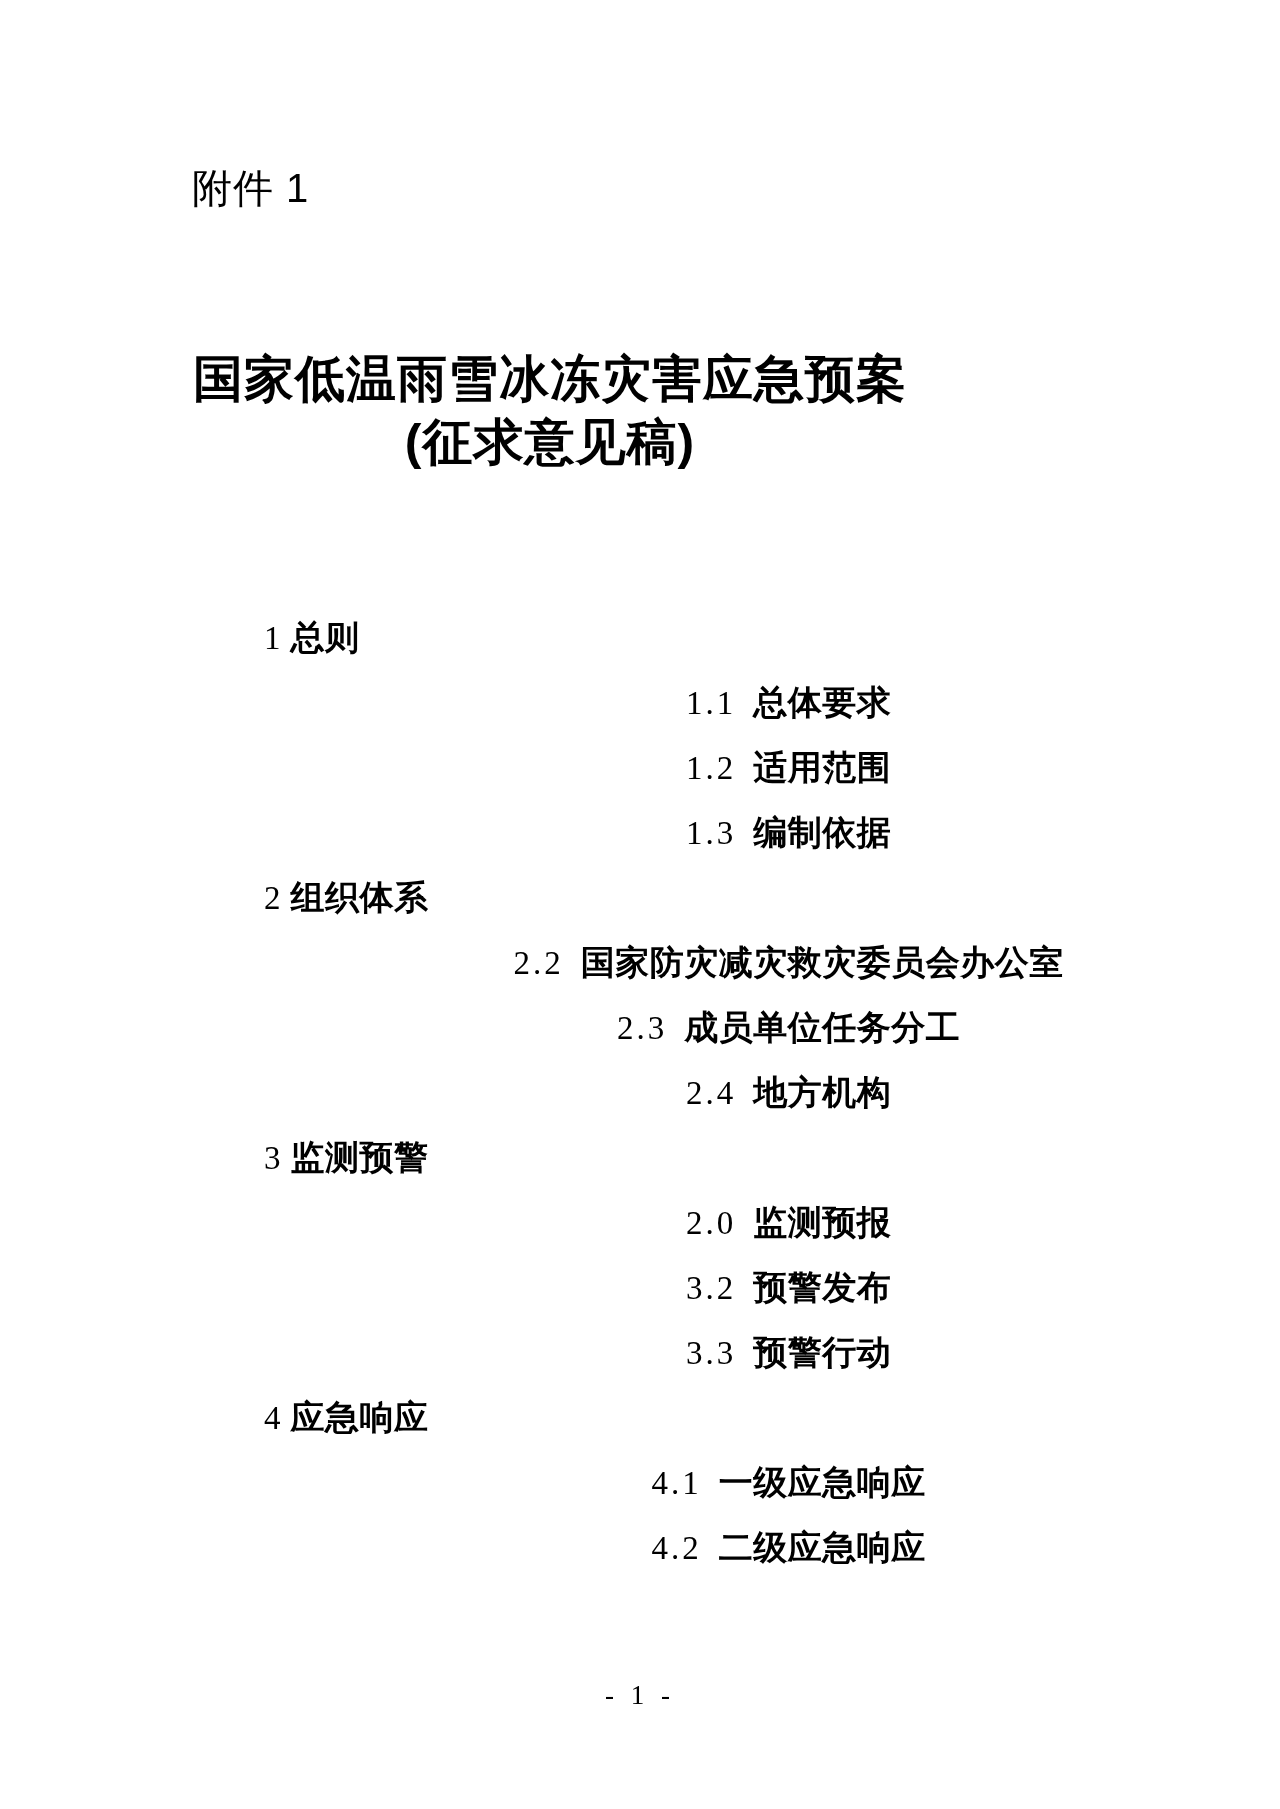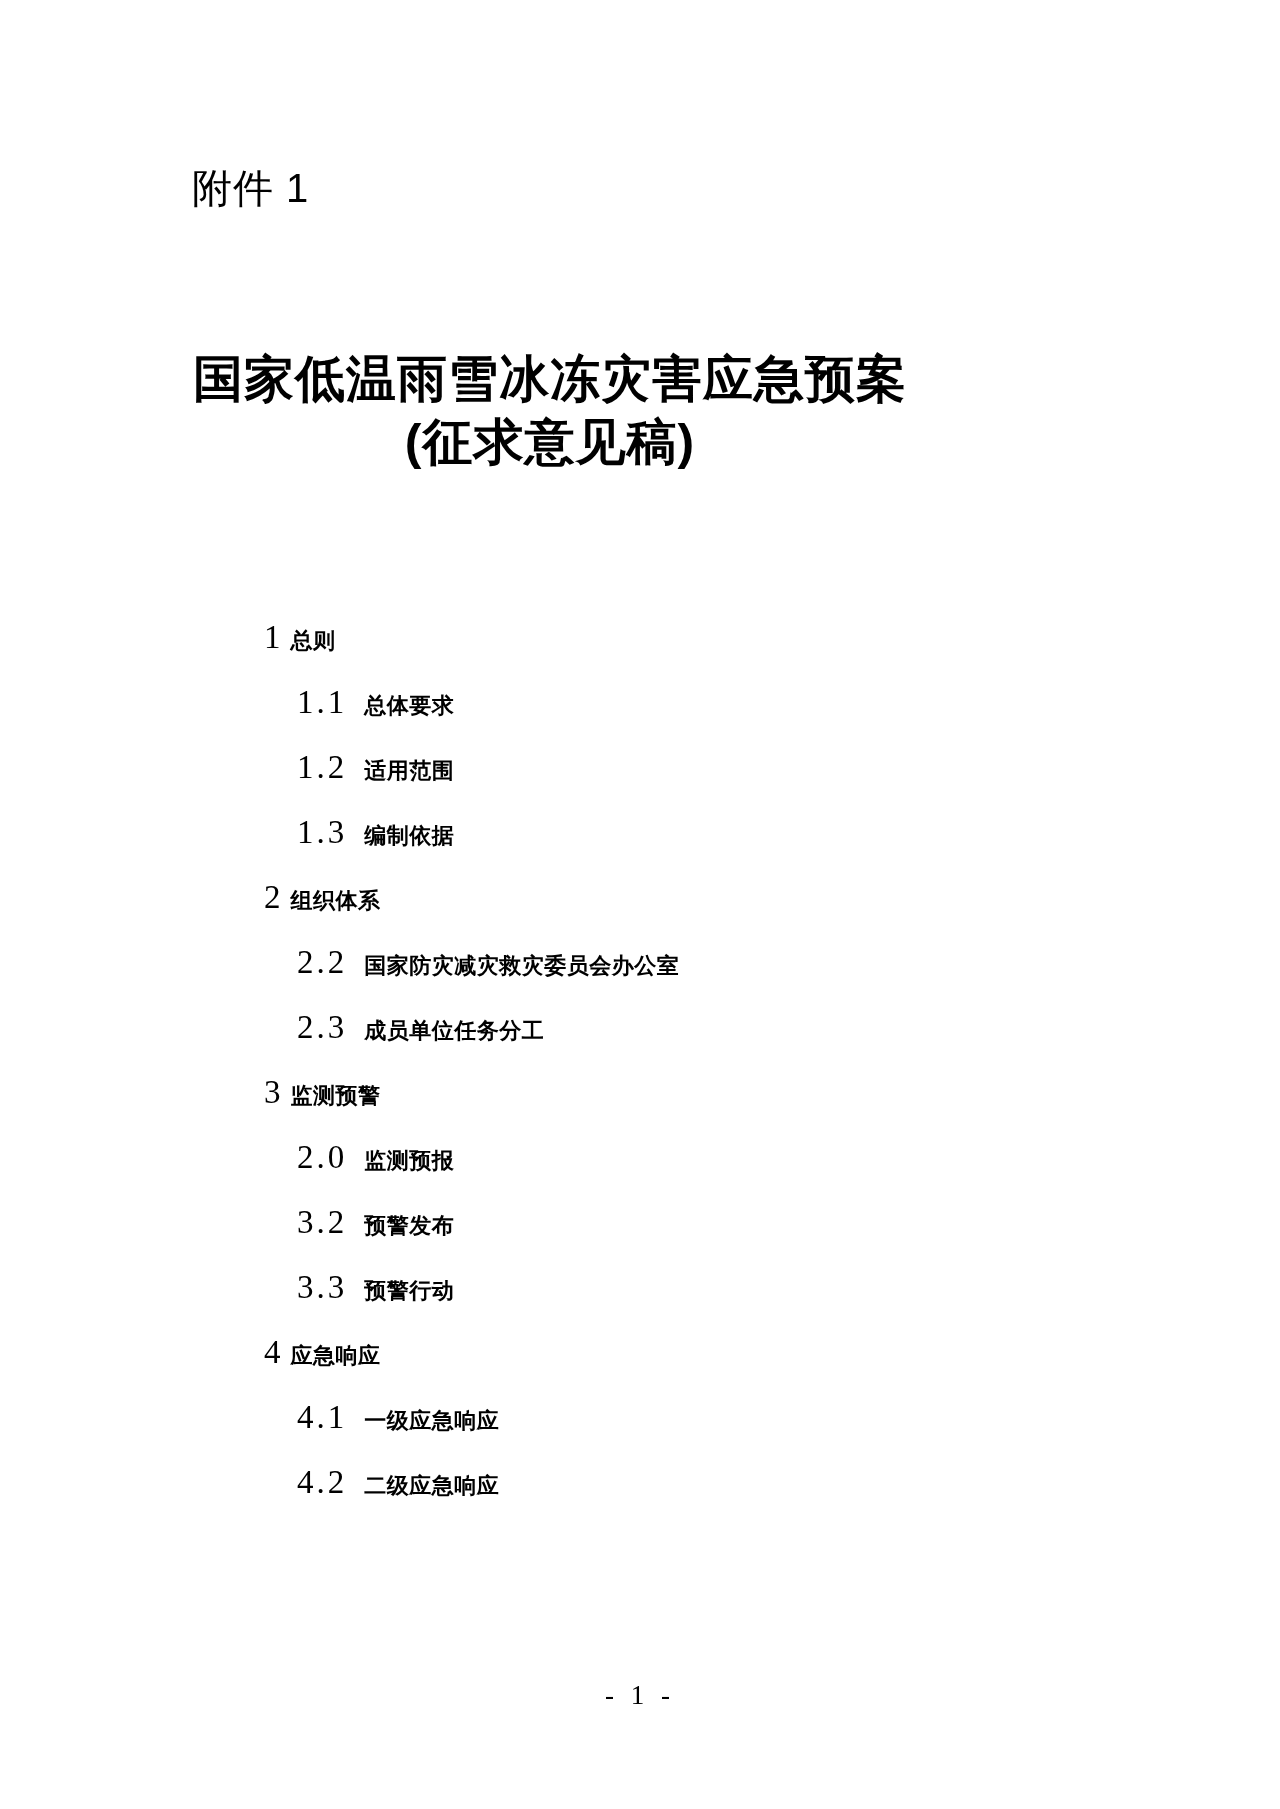--- a/index.html
+++ b/index.html
@@ -40,30 +40,30 @@
     top: 605px;
     left: 0;
     width: 1280px;
   }
   .toc-row {
     height: 65px;
     line-height: 65px;
     white-space: nowrap;
   }
   .toc-row.l1 { padding-left: 264px; }
-  .toc-row.l2 { padding-left: 297px; }
+  .toc-row.l2 { padding-left: 297px; text-align: center; }
   .toc-num {
     font-family: "Liberation Serif", serif;
     font-size: 33px;
   }
   .l1 .toc-num { margin-right: 10px; letter-spacing: 0; }
   .l2 .toc-num { margin-right: 17px; letter-spacing: 3px; }
   .toc-label {
     font-family: "Liberation Sans", sans-serif;
-    font-size: 22px;
+    font-size: 34px;
     font-weight: 600;
     letter-spacing: 0.5px;
   }
 
   .footer {
     position: absolute;
     top: 1680px;
     left: 0;
     width: 1280px;
     text-align: center;
@@ -84,20 +84,21 @@
 </div>
 
 <div class="toc">
   <div class="toc-row l1"><span class="toc-num">1</span><span class="toc-label">总则</span></div>
   <div class="toc-row l2"><span class="toc-num">1.1</span><span class="toc-label">总体要求</span></div>
   <div class="toc-row l2"><span class="toc-num">1.2</span><span class="toc-label">适用范围</span></div>
   <div class="toc-row l2"><span class="toc-num">1.3</span><span class="toc-label">编制依据</span></div>
   <div class="toc-row l1"><span class="toc-num">2</span><span class="toc-label">组织体系</span></div>
   <div class="toc-row l2"><span class="toc-num">2.2</span><span class="toc-label">国家防灾减灾救灾委员会办公室</span></div>
   <div class="toc-row l2"><span class="toc-num">2.3</span><span class="toc-label">成员单位任务分工</span></div>
+  <div class="toc-row l2"><span class="toc-num">2.4</span><span class="toc-label">地方机构</span></div>
   <div class="toc-row l1"><span class="toc-num">3</span><span class="toc-label">监测预警</span></div>
   <div class="toc-row l2"><span class="toc-num">2.0</span><span class="toc-label">监测预报</span></div>
   <div class="toc-row l2"><span class="toc-num">3.2</span><span class="toc-label">预警发布</span></div>
   <div class="toc-row l2"><span class="toc-num">3.3</span><span class="toc-label">预警行动</span></div>
   <div class="toc-row l1"><span class="toc-num">4</span><span class="toc-label">应急响应</span></div>
   <div class="toc-row l2"><span class="toc-num">4.1</span><span class="toc-label">一级应急响应</span></div>
   <div class="toc-row l2"><span class="toc-num">4.2</span><span class="toc-label">二级应急响应</span></div>
 </div>
 
 <div class="footer">- 1 -</div>

